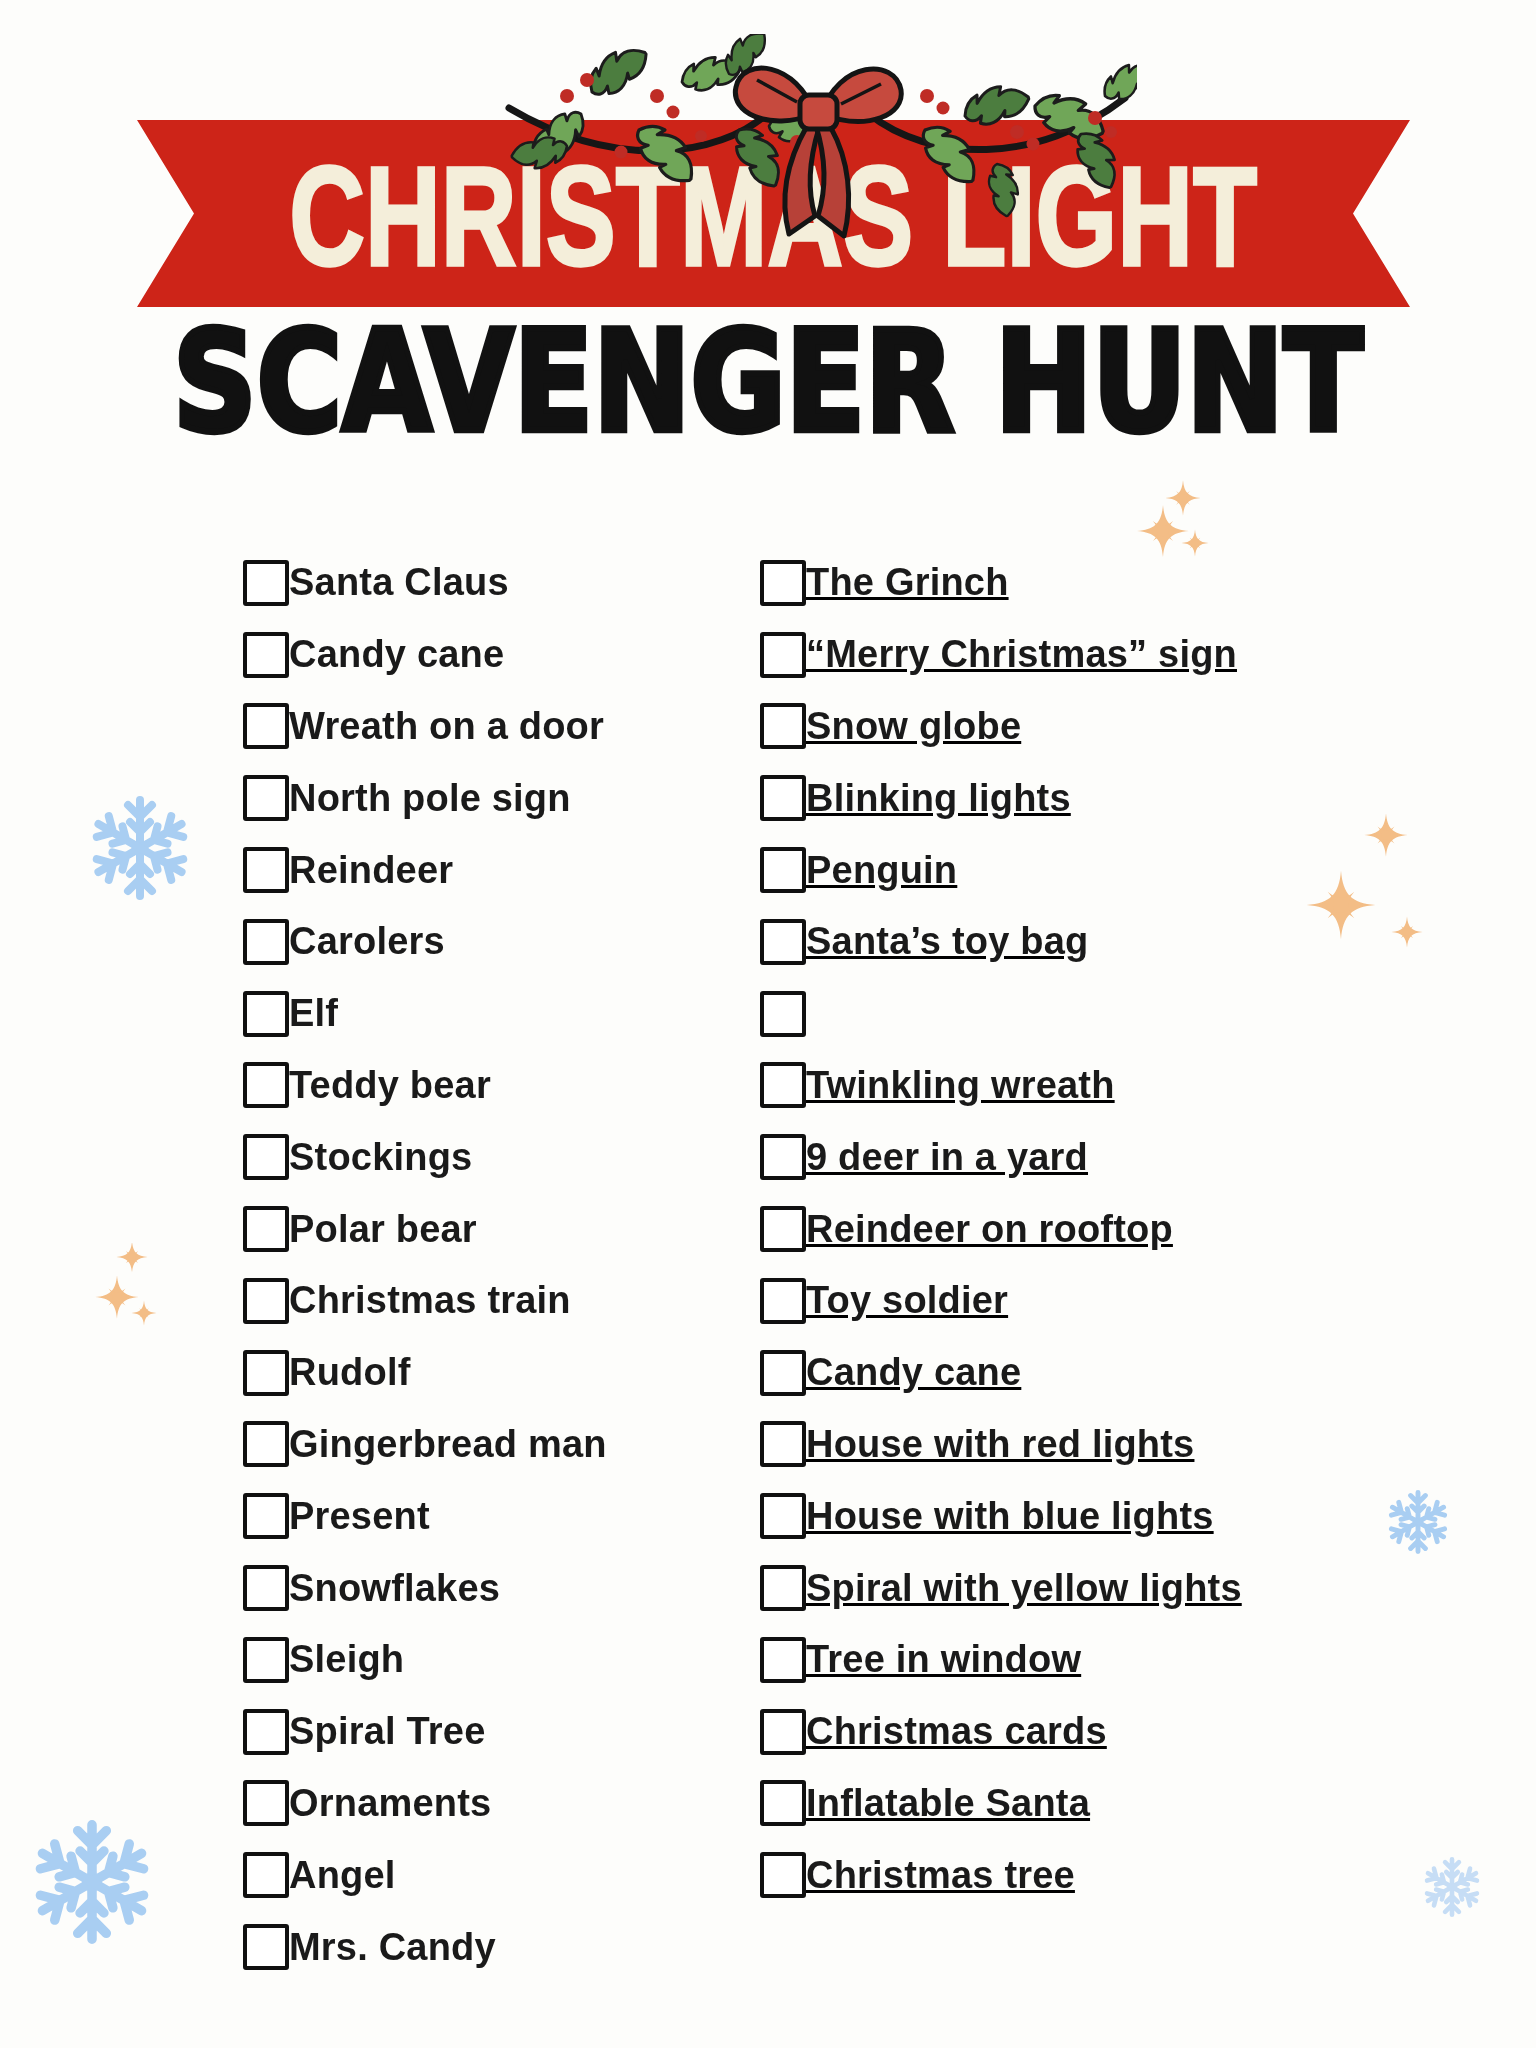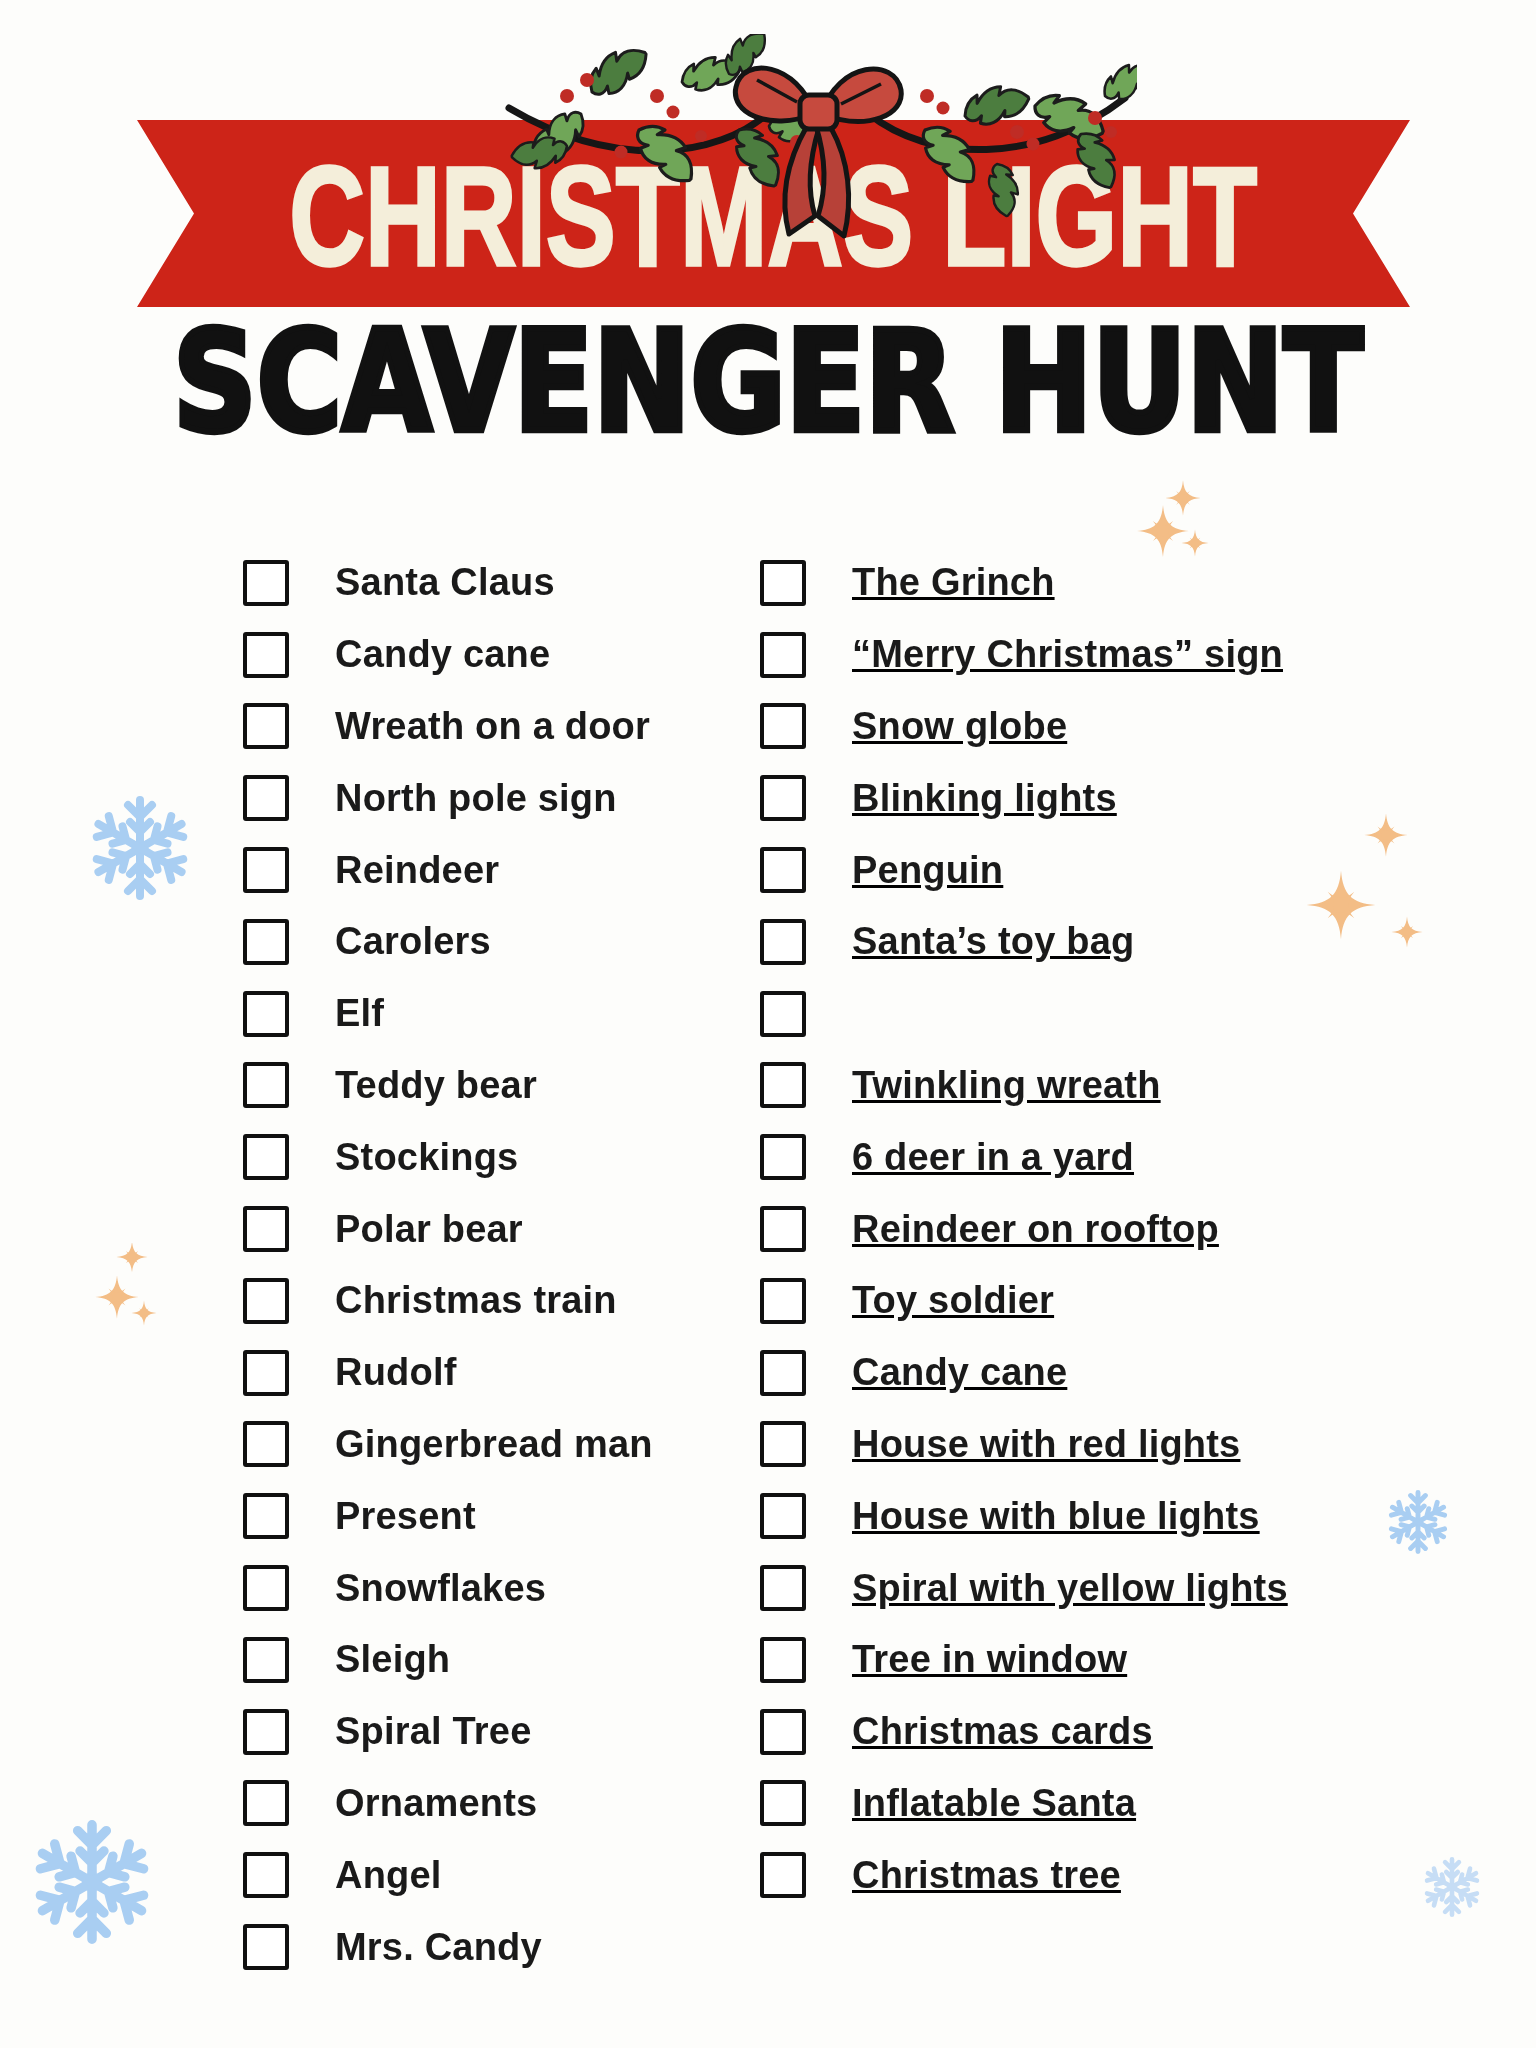--- a/index.html
+++ b/index.html
@@ -38,21 +38,21 @@
   
   .col{position:absolute;top:547px;display:flex;flex-direction:column;z-index:1;}
   .col-left{left:243px;}
   .col-right{left:760px;text-decoration:underline;}
   .row{height:71.8px;display:flex;align-items:center;}
   .box{
     box-sizing:border-box;flex:0 0 auto;width:46px;height:46px;
     border:4.5px solid #101010;border-radius:3px;background:#ffffff;
   }
   .lbl{
-    margin-left:46px;font-size:38px;font-weight:700;color:#1a1a1a;
+    font-size:38px;font-weight:700;color:#1a1a1a;
     letter-spacing:.2px;white-space:nowrap;
   }
   
   .deco{position:absolute;z-index:0;}
 </style>
 </head>
 <body style="--page-bg: #fdfdfb; --banner-color: #cd2418; --banner-text-color: #f4eeda; --subtitle-color: #111111; --sparkle-color: #f3bd86; --snowflake-color: #a9cef2; --snowflake-faded: #c6ddf5; --leaf-dark: #4c7d3f; --leaf-light: #70a658; --berry-red: #bf2c25; --bow-red: #c64a3e; --bow-dark: #b74138; --string-black: #161616;">
 
 <svg width="0" height="0" style="position:absolute" aria-hidden="true">
   <defs>
@@ -267,21 +267,21 @@
     </div>
     <div class="row">
       <span class="box"></span>
     </div>
     <div class="row">
       <span class="box"></span>
       <span class="lbl">Twinkling wreath</span>
     </div>
     <div class="row">
       <span class="box"></span>
-      <span class="lbl">6 deer in a yard</span>
+      <span class="lbl">9 deer in a yard</span>
     </div>
     <div class="row">
       <span class="box"></span>
       <span class="lbl">Reindeer on rooftop</span>
     </div>
     <div class="row">
       <span class="box"></span>
       <span class="lbl">Toy soldier</span>
     </div>
     <div class="row">

